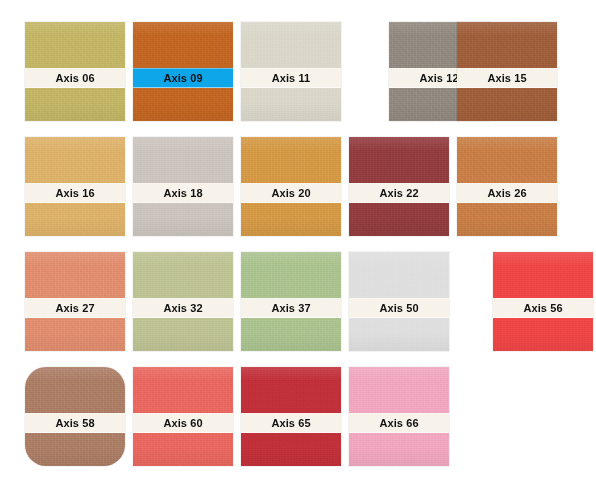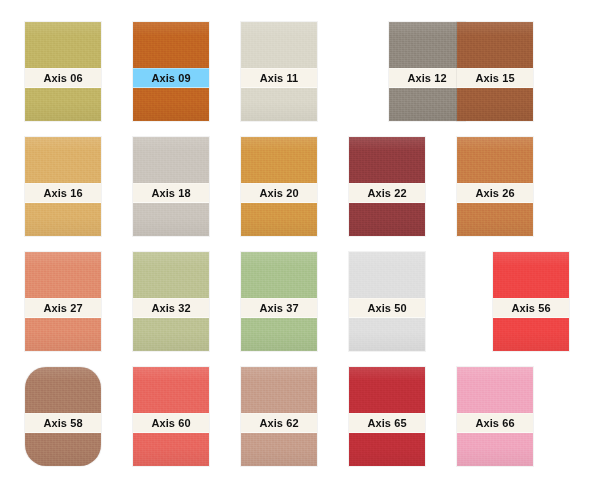--- a/index.html
+++ b/index.html
@@ -23,21 +23,21 @@
     grid-template-columns: repeat(5, 100px);
     grid-template-rows: repeat(4, 99px);
     column-gap: 8px;
     row-gap: 16px;
     padding: 22px 0 0 25px;
     box-sizing: border-box;
   }
 
   .swatch {
     position: relative;
-    width: 76px;
+    width: 100px;
     height: 99px;
     box-sizing: border-box;
     overflow: hidden;
     box-shadow: 0 0 0 1px rgba(0,0,0,0.05);
   }
 
   
   .swatch .texture {
     position: absolute;
     inset: 0;
@@ -112,21 +112,21 @@
     <div class="swatch" style="background: rgb(192, 179, 99);">
       <div class="texture"></div>
       <div class="edge-highlight"></div>
       <div class="label-band" style="background: rgb(247, 243, 234);">
         <span class="label-text" style="color: rgb(17, 17, 17);">Axis 06</span>
       </div>
     </div>
     <div class="swatch" style="background: rgb(192, 99, 34);">
       <div class="texture"></div>
       <div class="edge-highlight"></div>
-      <div class="label-band" style="background: #7dd3fc;">
+      <div class="label-band" style="background: #0ea5e9;">
         <span class="label-text" style="color: rgb(17, 17, 17);">Axis 09</span>
       </div>
     </div>
     <div class="swatch" style="background: rgb(217, 214, 200);">
       <div class="texture"></div>
       <div class="edge-highlight"></div>
       <div class="label-band" style="background: rgb(247, 243, 234);">
         <span class="label-text" style="color: rgb(17, 17, 17);">Axis 11</span>
       </div>
     </div>
@@ -221,27 +221,20 @@
         <span class="label-text" style="color: rgb(17, 17, 17);">Axis 58</span>
       </div>
     </div>
     <div class="swatch" style="background: rgb(232, 101, 93);">
       <div class="texture"></div>
       <div class="edge-highlight"></div>
       <div class="label-band" style="background: rgb(247, 243, 234);">
         <span class="label-text" style="color: rgb(17, 17, 17);">Axis 60</span>
       </div>
     </div>
-    <div class="swatch" style="background: rgb(198, 156, 137);">
-      <div class="texture"></div>
-      <div class="edge-highlight"></div>
-      <div class="label-band" style="background: rgb(247, 243, 234);">
-        <span class="label-text" style="color: rgb(17, 17, 17);">Axis 62</span>
-      </div>
-    </div>
     <div class="swatch" style="background: rgb(191, 47, 56);">
       <div class="texture"></div>
       <div class="edge-highlight"></div>
       <div class="label-band" style="background: rgb(247, 243, 234);">
         <span class="label-text" style="color: rgb(17, 17, 17);">Axis 65</span>
       </div>
     </div>
     <div class="swatch" style="background: rgb(240, 164, 189);">
       <div class="texture"></div>
       <div class="edge-highlight"></div>

